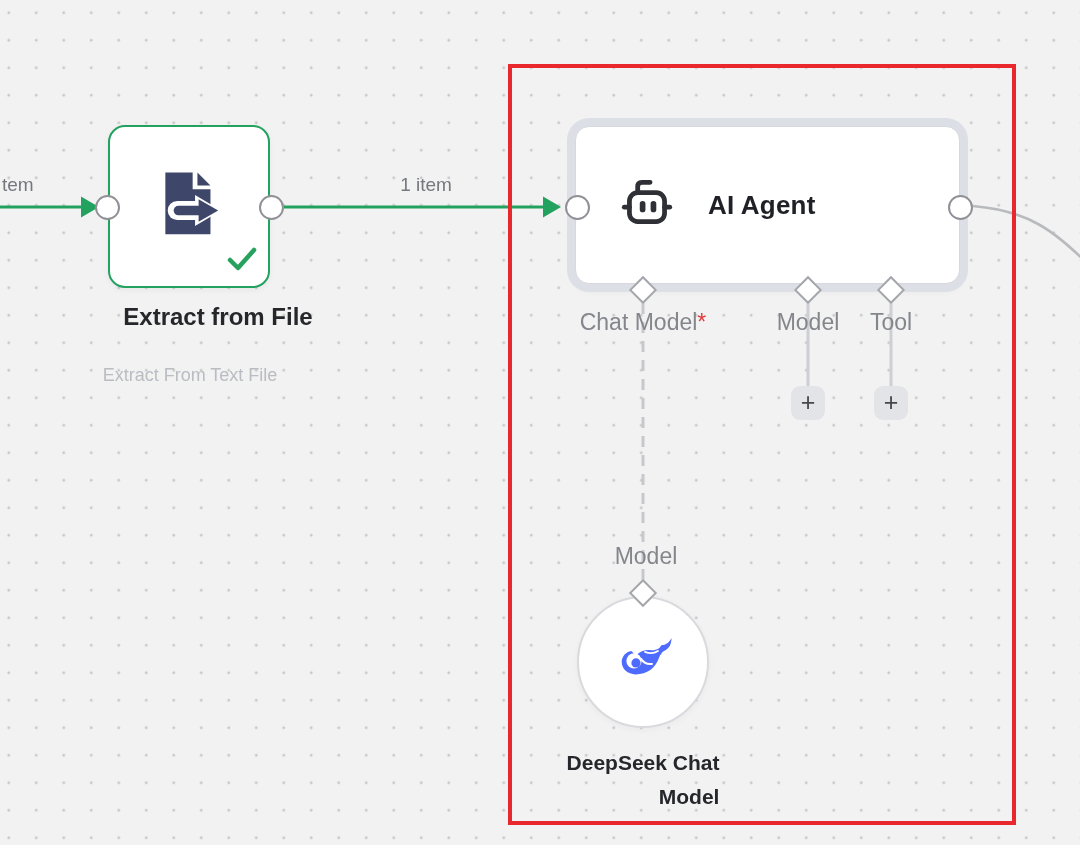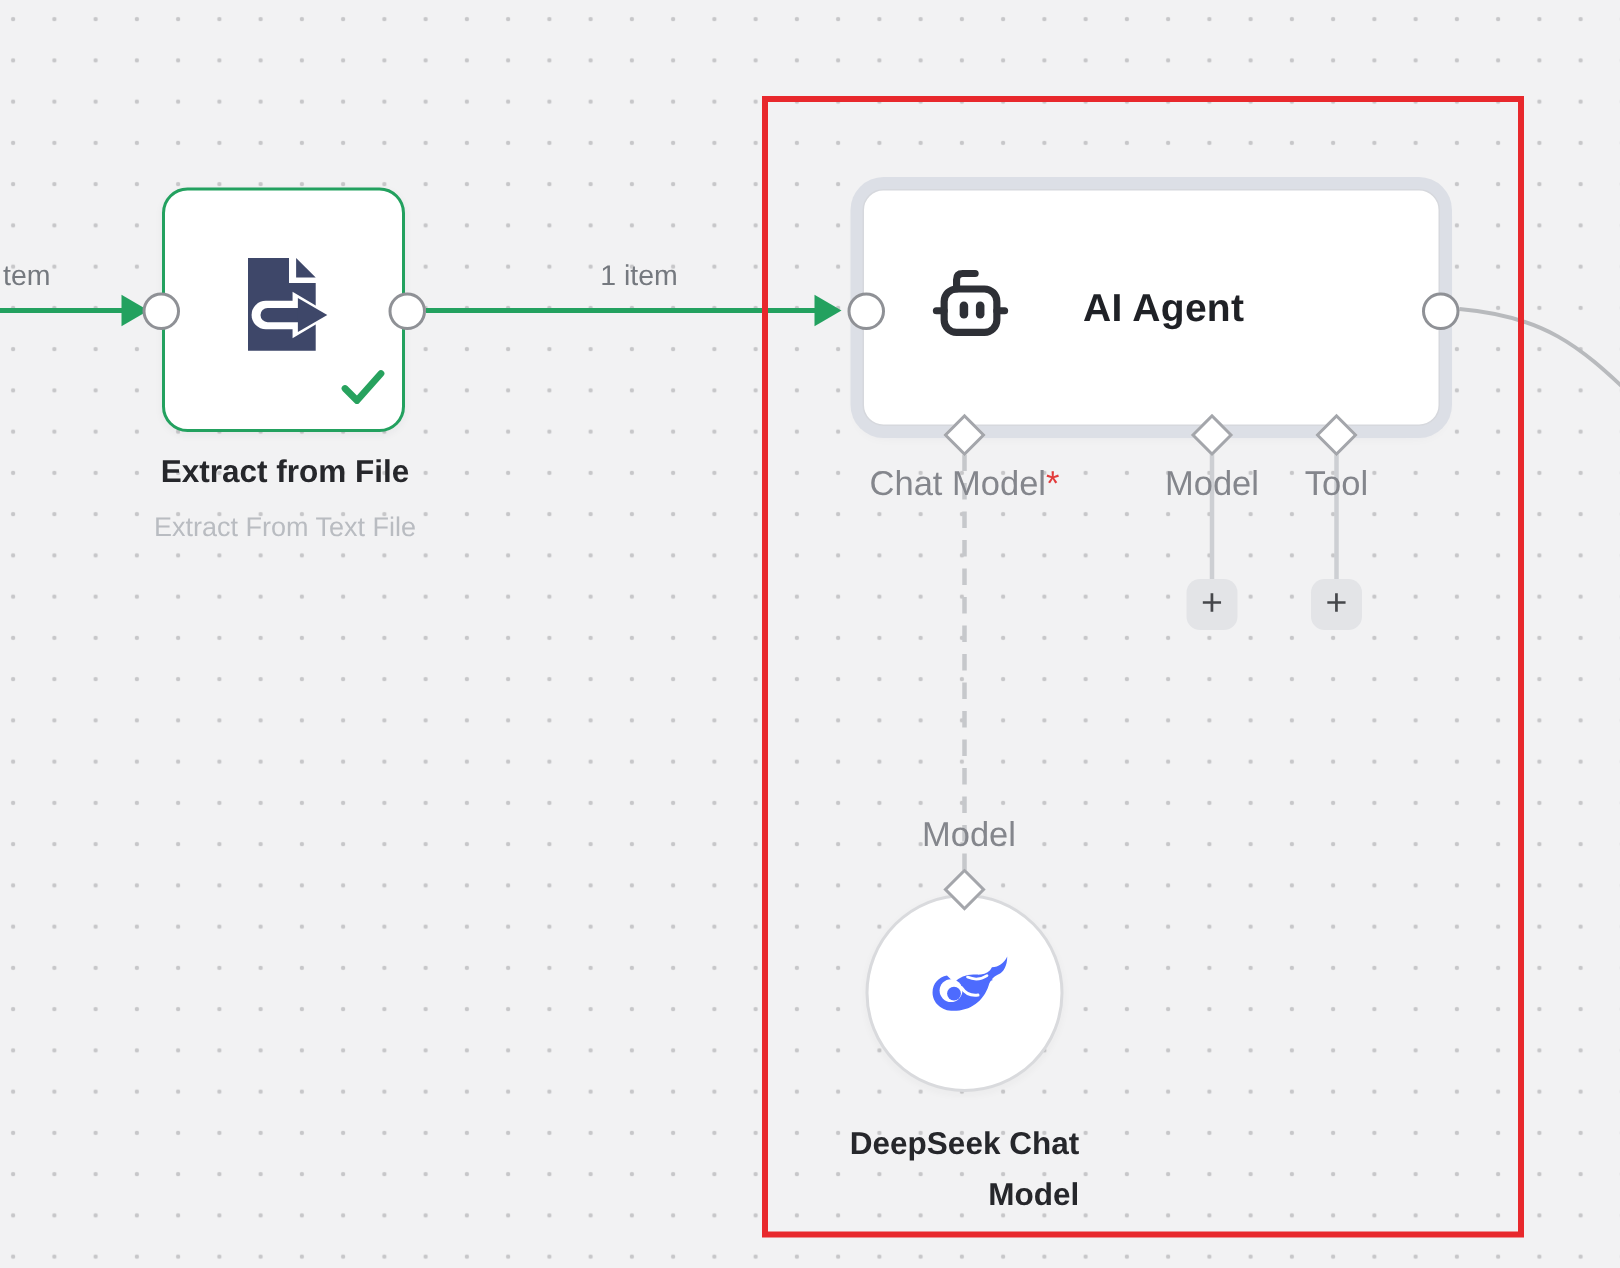--- a/index.html
+++ b/index.html
@@ -51,21 +51,21 @@
     width: 385px; height: 158px;
     background: #ffffff;
     border: 1px solid #d6d8dd;
     border-radius: 14px;
     box-shadow: 0 0 0 8px #dcdfe6, 0 4px 10px rgba(50,50,70,0.10);
     z-index: 2;
   }
   .node-agent .agent-inner {
     position: absolute;
     left: 40px; top: 0; height: 100%;
-    display: flex; align-items: center; gap: 44px;
+    display: flex; align-items: center; gap: 30px;
   }
   .agent-title {
     font-size: 26px;
     font-weight: 600;
     color: #1f2126;
     letter-spacing: 0.2px;
   }
 
   .node-model-circle {
     position: absolute;
@@ -99,34 +99,36 @@
     border: 2px solid #a4a6ab;
     transform: rotate(45deg);
     z-index: 3;
   }
 
   
   .node-title {
     position: absolute;
     transform: translateX(-50%);
     text-align: left;
-    font-size: 21px;
+    font-size: 24px;
     font-weight: 700;
     color: #26272b;
     white-space: nowrap;
     z-index: 2;
+    margin-left: 28px;
   }
   .node-subtitle {
     position: absolute;
     transform: translateX(-50%);
     font-size: 18px;
     font-weight: 400;
     color: #b9bcc1;
     white-space: nowrap;
     z-index: 2;
+    margin-top: 24px;
   }
   .edge-label {
     position: absolute;
     font-size: 19px;
     color: #75797f;
     white-space: nowrap;
     z-index: 2;
   }
   .connector-label {
     position: absolute;

